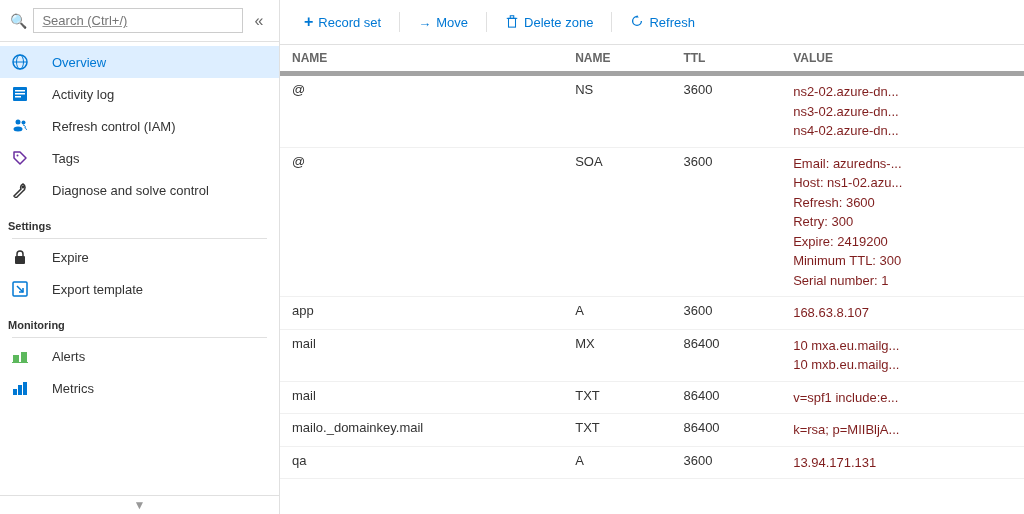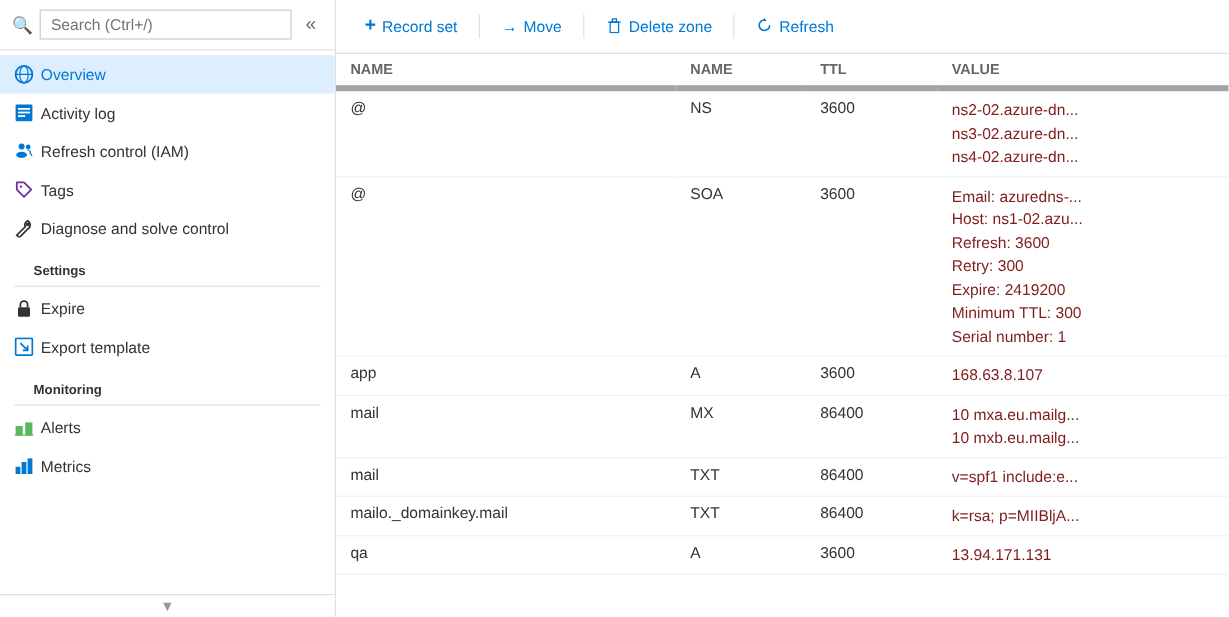--- a/index.html
+++ b/index.html
@@ -23,60 +23,61 @@
       gap: 6px;
       background: #fff;
     }
     .search-bar input {
       border: 1px solid #ccc;
       padding: 4px 8px;
       font-size: 13px;
       width: 100%;
       outline: none;
       color: #999;
+      text-decoration: underline;
     }
     .collapse-btn {
       width: 20px;
       height: 20px;
       cursor: pointer;
       display: flex;
       align-items: center;
       justify-content: center;
       color: #666;
       font-size: 14px;
       flex-shrink: 0;
     }
     .sidebar-nav {
       flex: 1;
       overflow-y: auto;
       padding-top: 4px;
     }
     .nav-item {
       display: flex;
       align-items: center;
-      gap: 6px;
+      gap: 24px;
       padding: 8px 12px;
       cursor: pointer;
       font-size: 13px;
       color: #333;
     }
     .nav-item.active { background: #ddeeff; color: #0078d4; }
     .nav-icon {
       width: 16px;
       height: 16px;
       display: flex;
       align-items: center;
       justify-content: center;
       flex-shrink: 0;
     }
     .section-header {
       font-size: 11px;
       font-weight: 600;
       color: #333;
-      padding: 14px 28px 4px;
+      padding: 14px 8px 4px;
       text-transform: none;
     }
     .section-divider {
       border: none;
       border-top: 1px solid #e0e0e0;
       margin: 2px 12px;
     }
 
     
     .main {

